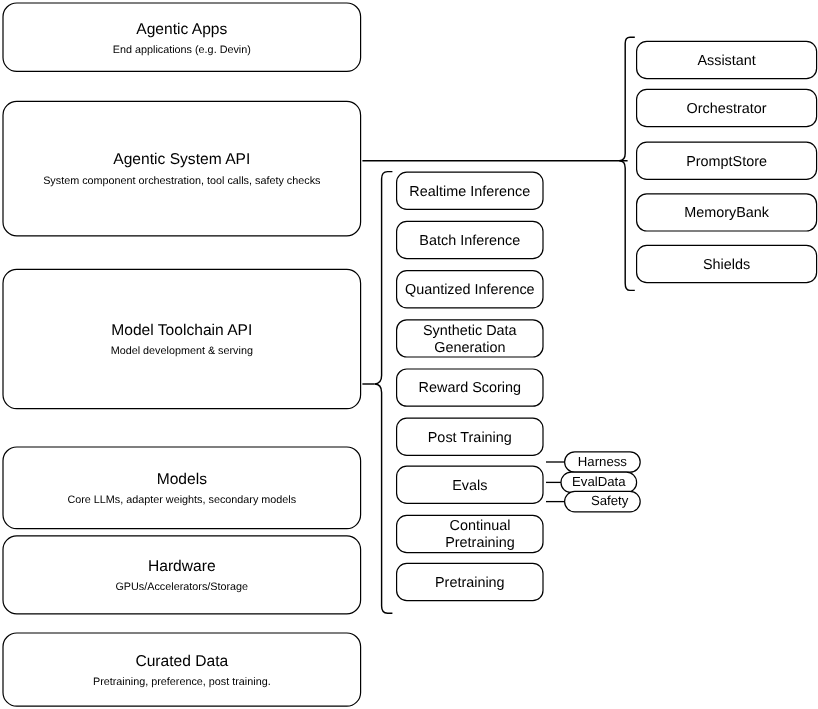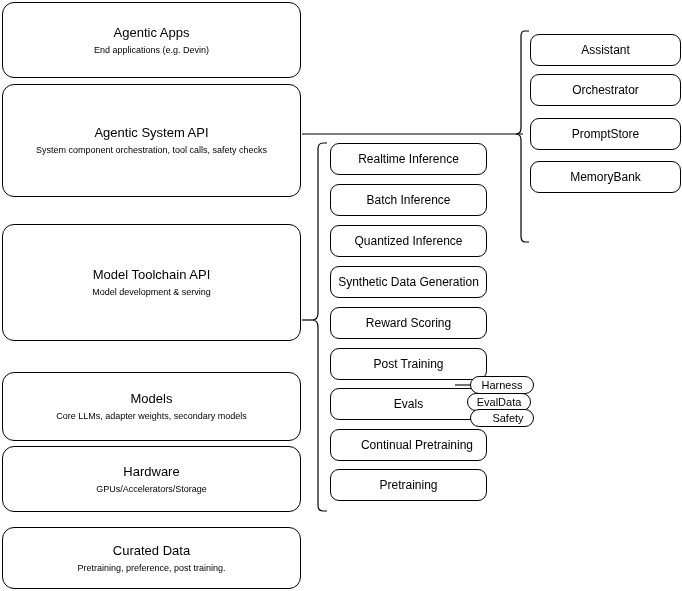--- a/index.html
+++ b/index.html
@@ -49,21 +49,21 @@
     color: #000000;
   }
   .capsule {
     border-radius: 9px;
     height: 32px;
     font-size: 12px;
     line-height: 14px;
   }
   .mid-capsule {
     left: 330px;
-    width: 157px;
+    width: 123px;
   }
   .right-capsule {
     left: 530px;
     width: 151px;
   }
   .pill {
     position: absolute;
     box-sizing: border-box;
     border: 1px solid #000000;
     background: #ffffff;
@@ -100,21 +100,21 @@
 
     <path d="M327 143 L323 143 Q318 143 318 149 L318 313 Q318 320 312 320 Q318 320 318 327 L318 505 Q318 511 323 511 L327 511" fill="none" stroke="#000000" stroke-width="1.2"></path>
 
     <path d="M302 320 L312 320" fill="none" stroke="#000000" stroke-width="1.2"></path>
 
     <path d="M455 385 L475 385" fill="none" stroke="#000000" stroke-width="1.1"></path>
     <path d="M455 402 L471 402" fill="none" stroke="#000000" stroke-width="1.1"></path>
     <path d="M455 418 L475 418" fill="none" stroke="#000000" stroke-width="1.1"></path>
   </svg>
 
-  <div class="node layer" style="top:2px;height:76px;">
+  <div class="node layer" style="top:2px;height:58px;">
     <div class="title">Agentic Apps</div>
     <div class="subtitle">End applications (e.g. Devin)</div>
   </div>
 
   <div class="node layer" style="top:84px;height:113px;">
     <div class="title">Agentic System API</div>
     <div class="subtitle">System component orchestration, tool calls, safety checks</div>
   </div>
 
   <div class="node layer" style="top:224px;height:117px;">
@@ -180,14 +180,17 @@
   </div>
   <div class="node capsule right-capsule" style="top:74px;">
     <span>Orchestrator</span>
   </div>
   <div class="node capsule right-capsule" style="top:118px;">
     <span>PromptStore</span>
   </div>
   <div class="node capsule right-capsule" style="top:161px;">
     <span>MemoryBank</span>
   </div>
+  <div class="node capsule right-capsule" style="top:204px;">
+    <span>Shields</span>
+  </div>
 
 </div>
 
 </body></html>

